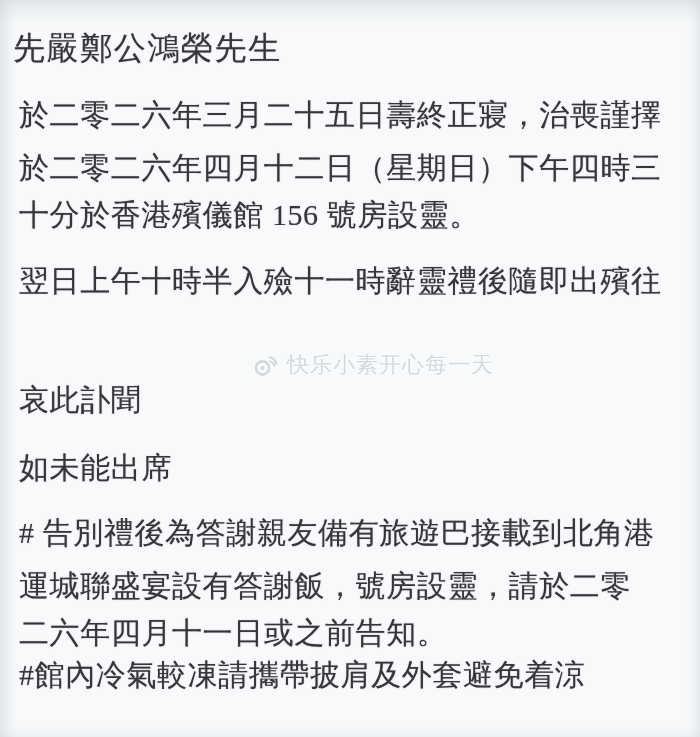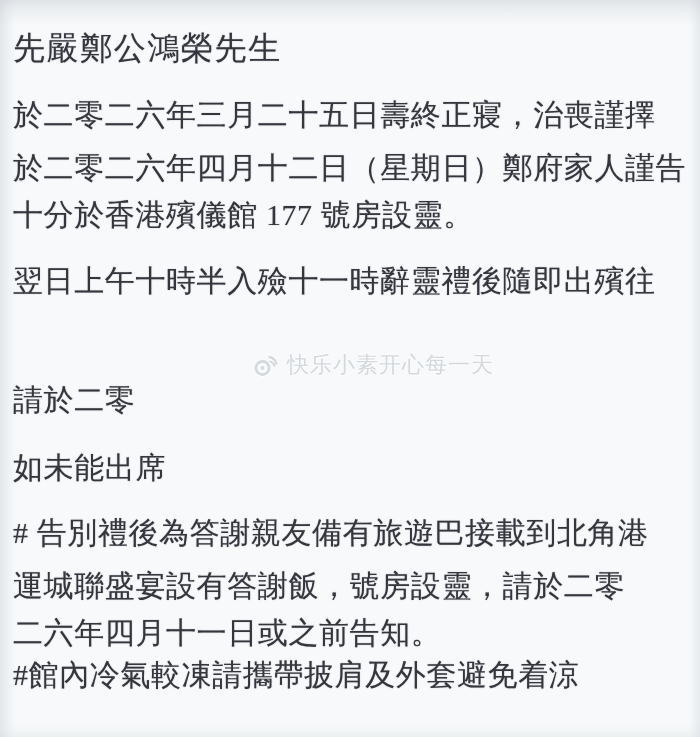--- a/index.html
+++ b/index.html
@@ -34,20 +34,21 @@
     text-shadow: 0 0 1.2px rgba(70,70,85,.45);
   }
   .title {
     font-size: 32px;
     letter-spacing: 1.6px;
     text-align: right;
   }
   .body {
     font-size: 30px;
     letter-spacing: 0.6px;
+    margin-left: 6px;
   }
   .watermark {
     position: absolute;
     left: 252px;
     top: 350px;
     display: flex;
     align-items: center;
     gap: 8px;
     color: var(--wm);
     font-family: "Liberation Sans", "DejaVu Sans", sans-serif;
@@ -62,38 +63,38 @@
   }
 </style>
 </head>
 <body>
 
 <div class="photo">
 
   <div class="line title" style="top:30px">先嚴鄭公鴻榮先生</div>
 
   <div class="line body" style="top:98px">於二零二六年三月二十五日壽終正寢，治喪謹擇</div>
-  <div class="line body" style="top:151px">於二零二六年四月十二日（星期日）鄭府家人謹告</div>
-  <div class="line body" style="top:198px">十分於香港殯儀館 177 號房設靈。</div>
+  <div class="line body" style="top:151px">於二零二六年四月十二日（星期日）下午四時三</div>
+  <div class="line body" style="top:198px">十分於香港殯儀館 156 號房設靈。</div>
 
   <div class="line body" style="top:264px">翌日上午十時半入殮十一時辭靈禮後隨即出殯往</div>
 
   <div class="watermark">
     <span>
       <svg width="27" height="27" viewBox="0 0 27 27" fill="none">
         <circle cx="10.5" cy="16" r="6.6" stroke="currentColor" stroke-width="2.6"></circle>
         <circle cx="10.5" cy="16" r="1.9" fill="currentColor"></circle>
         <path d="M17.5 5.2 q5.6 1.2 6.8 6.8" stroke="currentColor" stroke-width="2.2" stroke-linecap="round"></path>
         <path d="M18.2 9.6 q3.4 0.9 4.2 4.3" stroke="currentColor" stroke-width="2.0" stroke-linecap="round"></path>
       </svg>
     </span>
     <span>快乐小素开心每一天</span>
   </div>
 
-  <div class="line body" style="top:383px">請於二零</div>
+  <div class="line body" style="top:383px">哀此訃聞</div>
 
   <div class="line body" style="top:451px">如未能出席</div>
 
   <div class="line body" style="top:516px"># 告別禮後為答謝親友備有旅遊巴接載到北角港</div>
   <div class="line body" style="top:569px">運城聯盛宴設有答謝飯，號房設靈，請於二零</div>
   <div class="line body" style="top:616px">二六年四月十一日或之前告知。</div>
 
   <div class="line body" style="top:658px">#館內冷氣較凍請攜帶披肩及外套避免着涼</div>
 
 </div>

